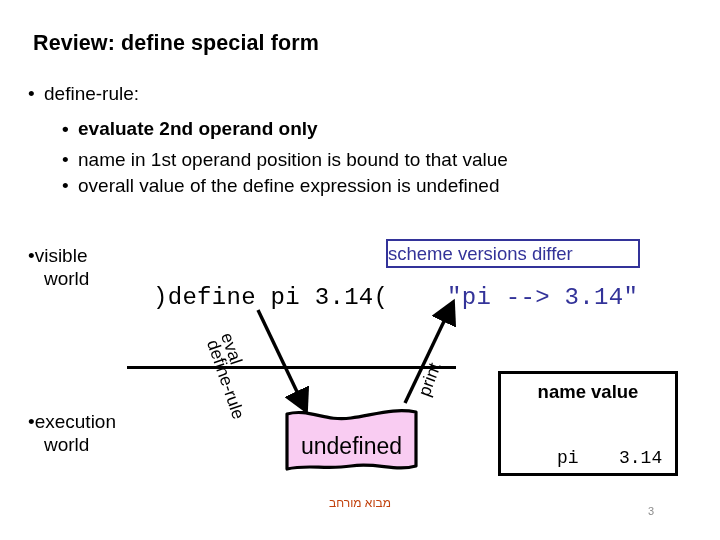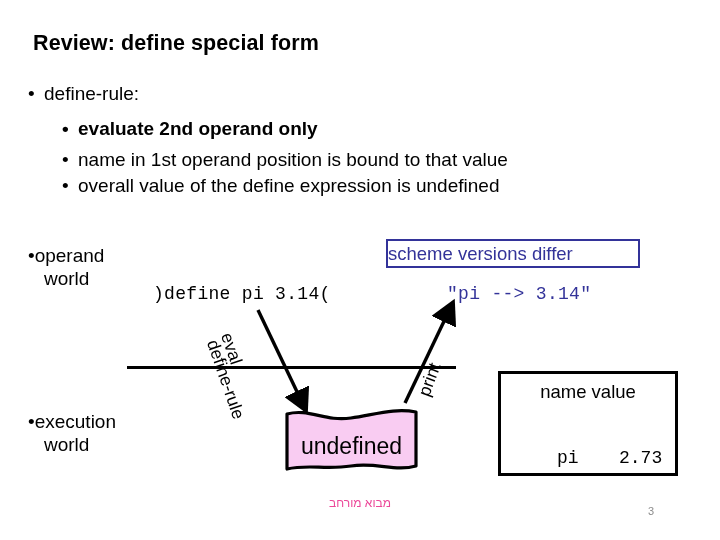--- a/index.html
+++ b/index.html
@@ -65,21 +65,21 @@
     font-size: 19px;
     line-height: 1.22;
     white-space: nowrap;
   }
   .ww-indent { padding-left: 16px; display: block; }
 
   
   .code {
     position: absolute;
     font-family: "Liberation Mono", "DejaVu Sans Mono", monospace;
-    font-size: 18px;
+    font-size: 24px;
     white-space: pre;
     letter-spacing: 0.3px;
   }
   #code-define {
     left: 153px;
     top: 284px;
     color: #000000;
   }
   #code-print {
     left: 447px;
@@ -178,20 +178,21 @@
     background: #ffffff;
   }
   #env-header {
     position: absolute;
     left: 498px;
     top: 381px;
     width: 180px;
     text-align: center;
     font-size: 18.5px;
     white-space: nowrap;
+    font-weight: bold;
   }
   #env-row {
     position: absolute;
     left: 498px;
     top: 428px;
     width: 180px;
     font-family: "Liberation Mono", "DejaVu Sans Mono", monospace;
     font-size: 18px;
     white-space: pre;
     text-align: center;
@@ -201,21 +202,21 @@
 
   
   #footer-hebrew {
     position: absolute;
     left: 0;
     top: 496px;
     width: 720px;
     text-align: center;
     font-size: 12px;
     direction: rtl;
-    color: #ec4899;
+    color: #c2410c;
   }
   #page-number {
     position: absolute;
     left: 648px;
     top: 505px;
     font-size: 11px;
     color: #8c8c8c;
   }
 </style>
 </head>
@@ -232,21 +233,21 @@
     <span class="dot">•</span><span>evaluate 2nd operand only</span>
   </div>
   <div class="bullet b-l2" id="b3">
     <span class="dot">•</span><span>name in 1st operand position is bound to that value</span>
   </div>
   <div class="bullet b-l2" id="b4">
     <span class="dot">•</span><span>overall value of the define expression is undefined</span>
   </div>
 
   <div id="visible-world">
-    <span class="dot">•</span><span>operand</span>
+    <span class="dot">•</span><span>visible</span>
     <span class="ww-indent">world</span>
   </div>
 
   <div id="execution-world">
     <span class="dot">•</span><span>execution</span>
     <span class="ww-indent">world</span>
   </div>
 
   <div id="scheme-box">
     <span>scheme versions differ</span>
@@ -278,19 +279,19 @@
     <svg viewBox="0 0 137 70" width="137" height="70" xmlns="http://www.w3.org/2000/svg">
       <path d="M4,8 C26,2 42,16 68,12 C94,8 112,2 133,6
                L133,60 C112,66 94,56 68,60 C42,64 26,58 4,63 Z" fill="#F9CCF2" stroke="#000000" stroke-width="3.2" stroke-linejoin="round"></path>
     </svg>
   </div>
   <div id="undefined-text">undefined</div>
 
   <div id="env-box"></div>
   <div id="env-header">name value</div>
   <div id="env-row">
-    <span class="cell-name">pi</span><span class="cell-value">2.73</span>
+    <span class="cell-name">pi</span><span class="cell-value">3.14</span>
   </div>
 
   <div id="footer-hebrew">מבוא מורחב</div>
   <div id="page-number">3</div>
 
 </div>
 
 </body></html>

